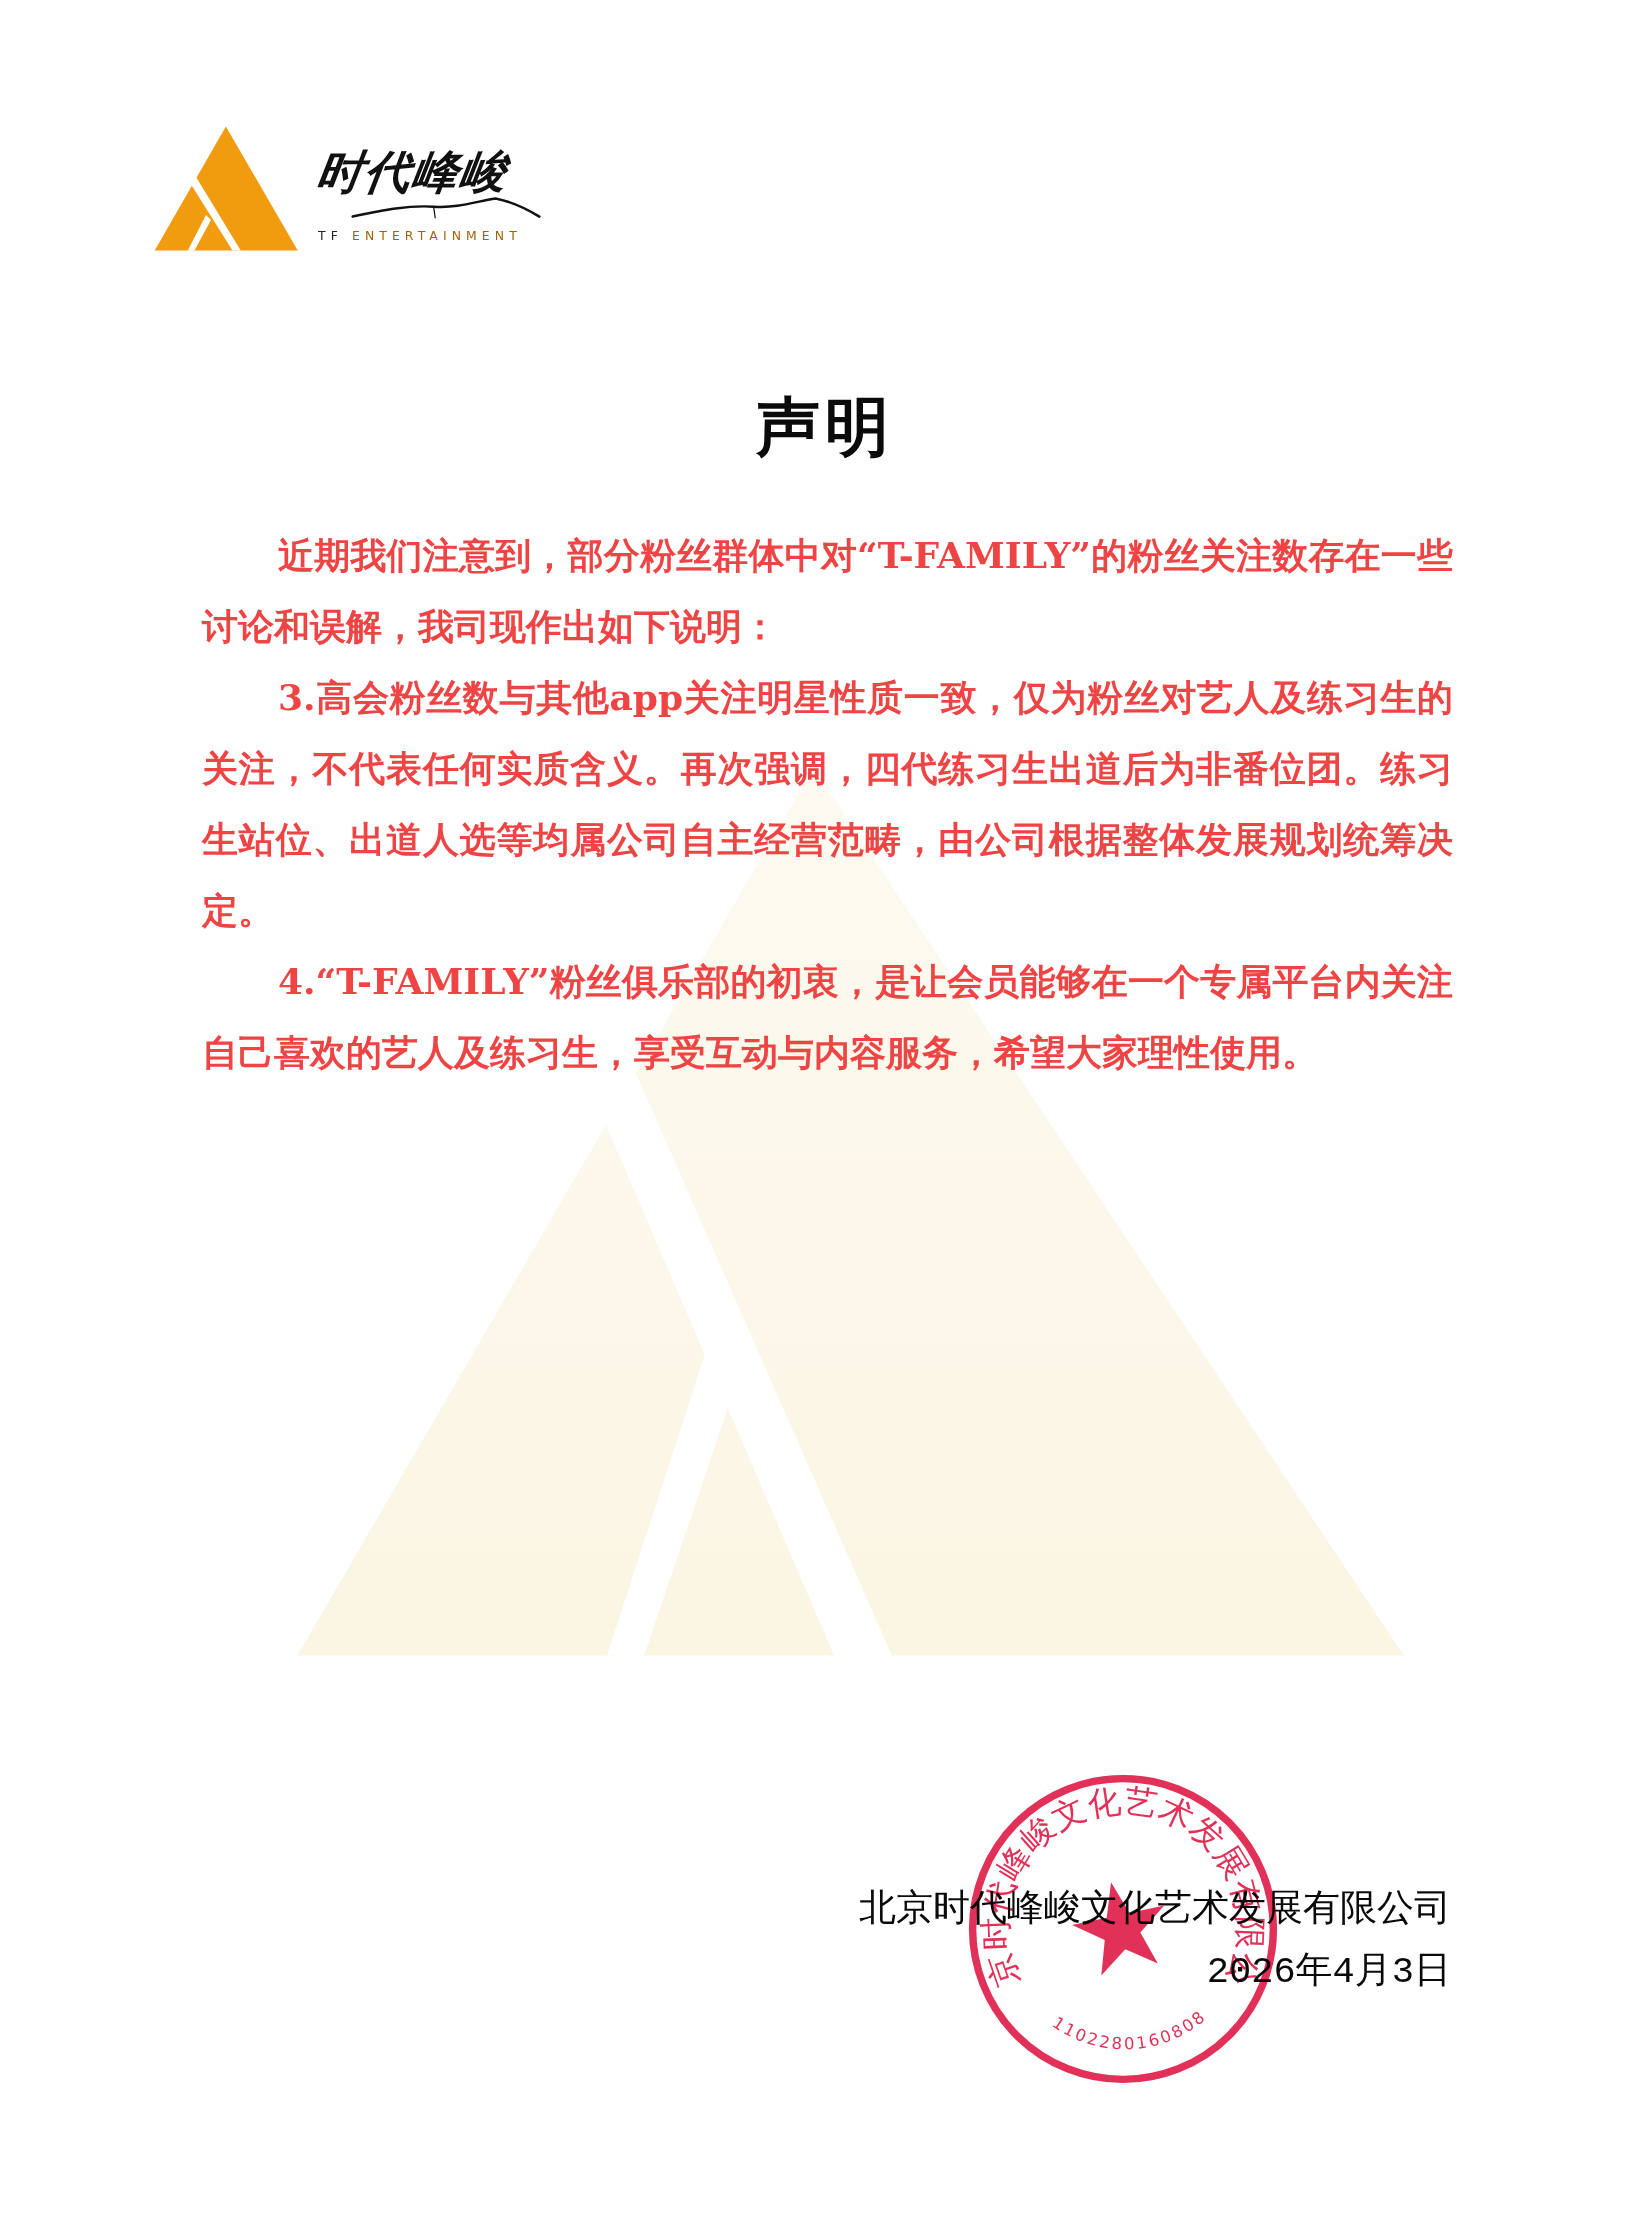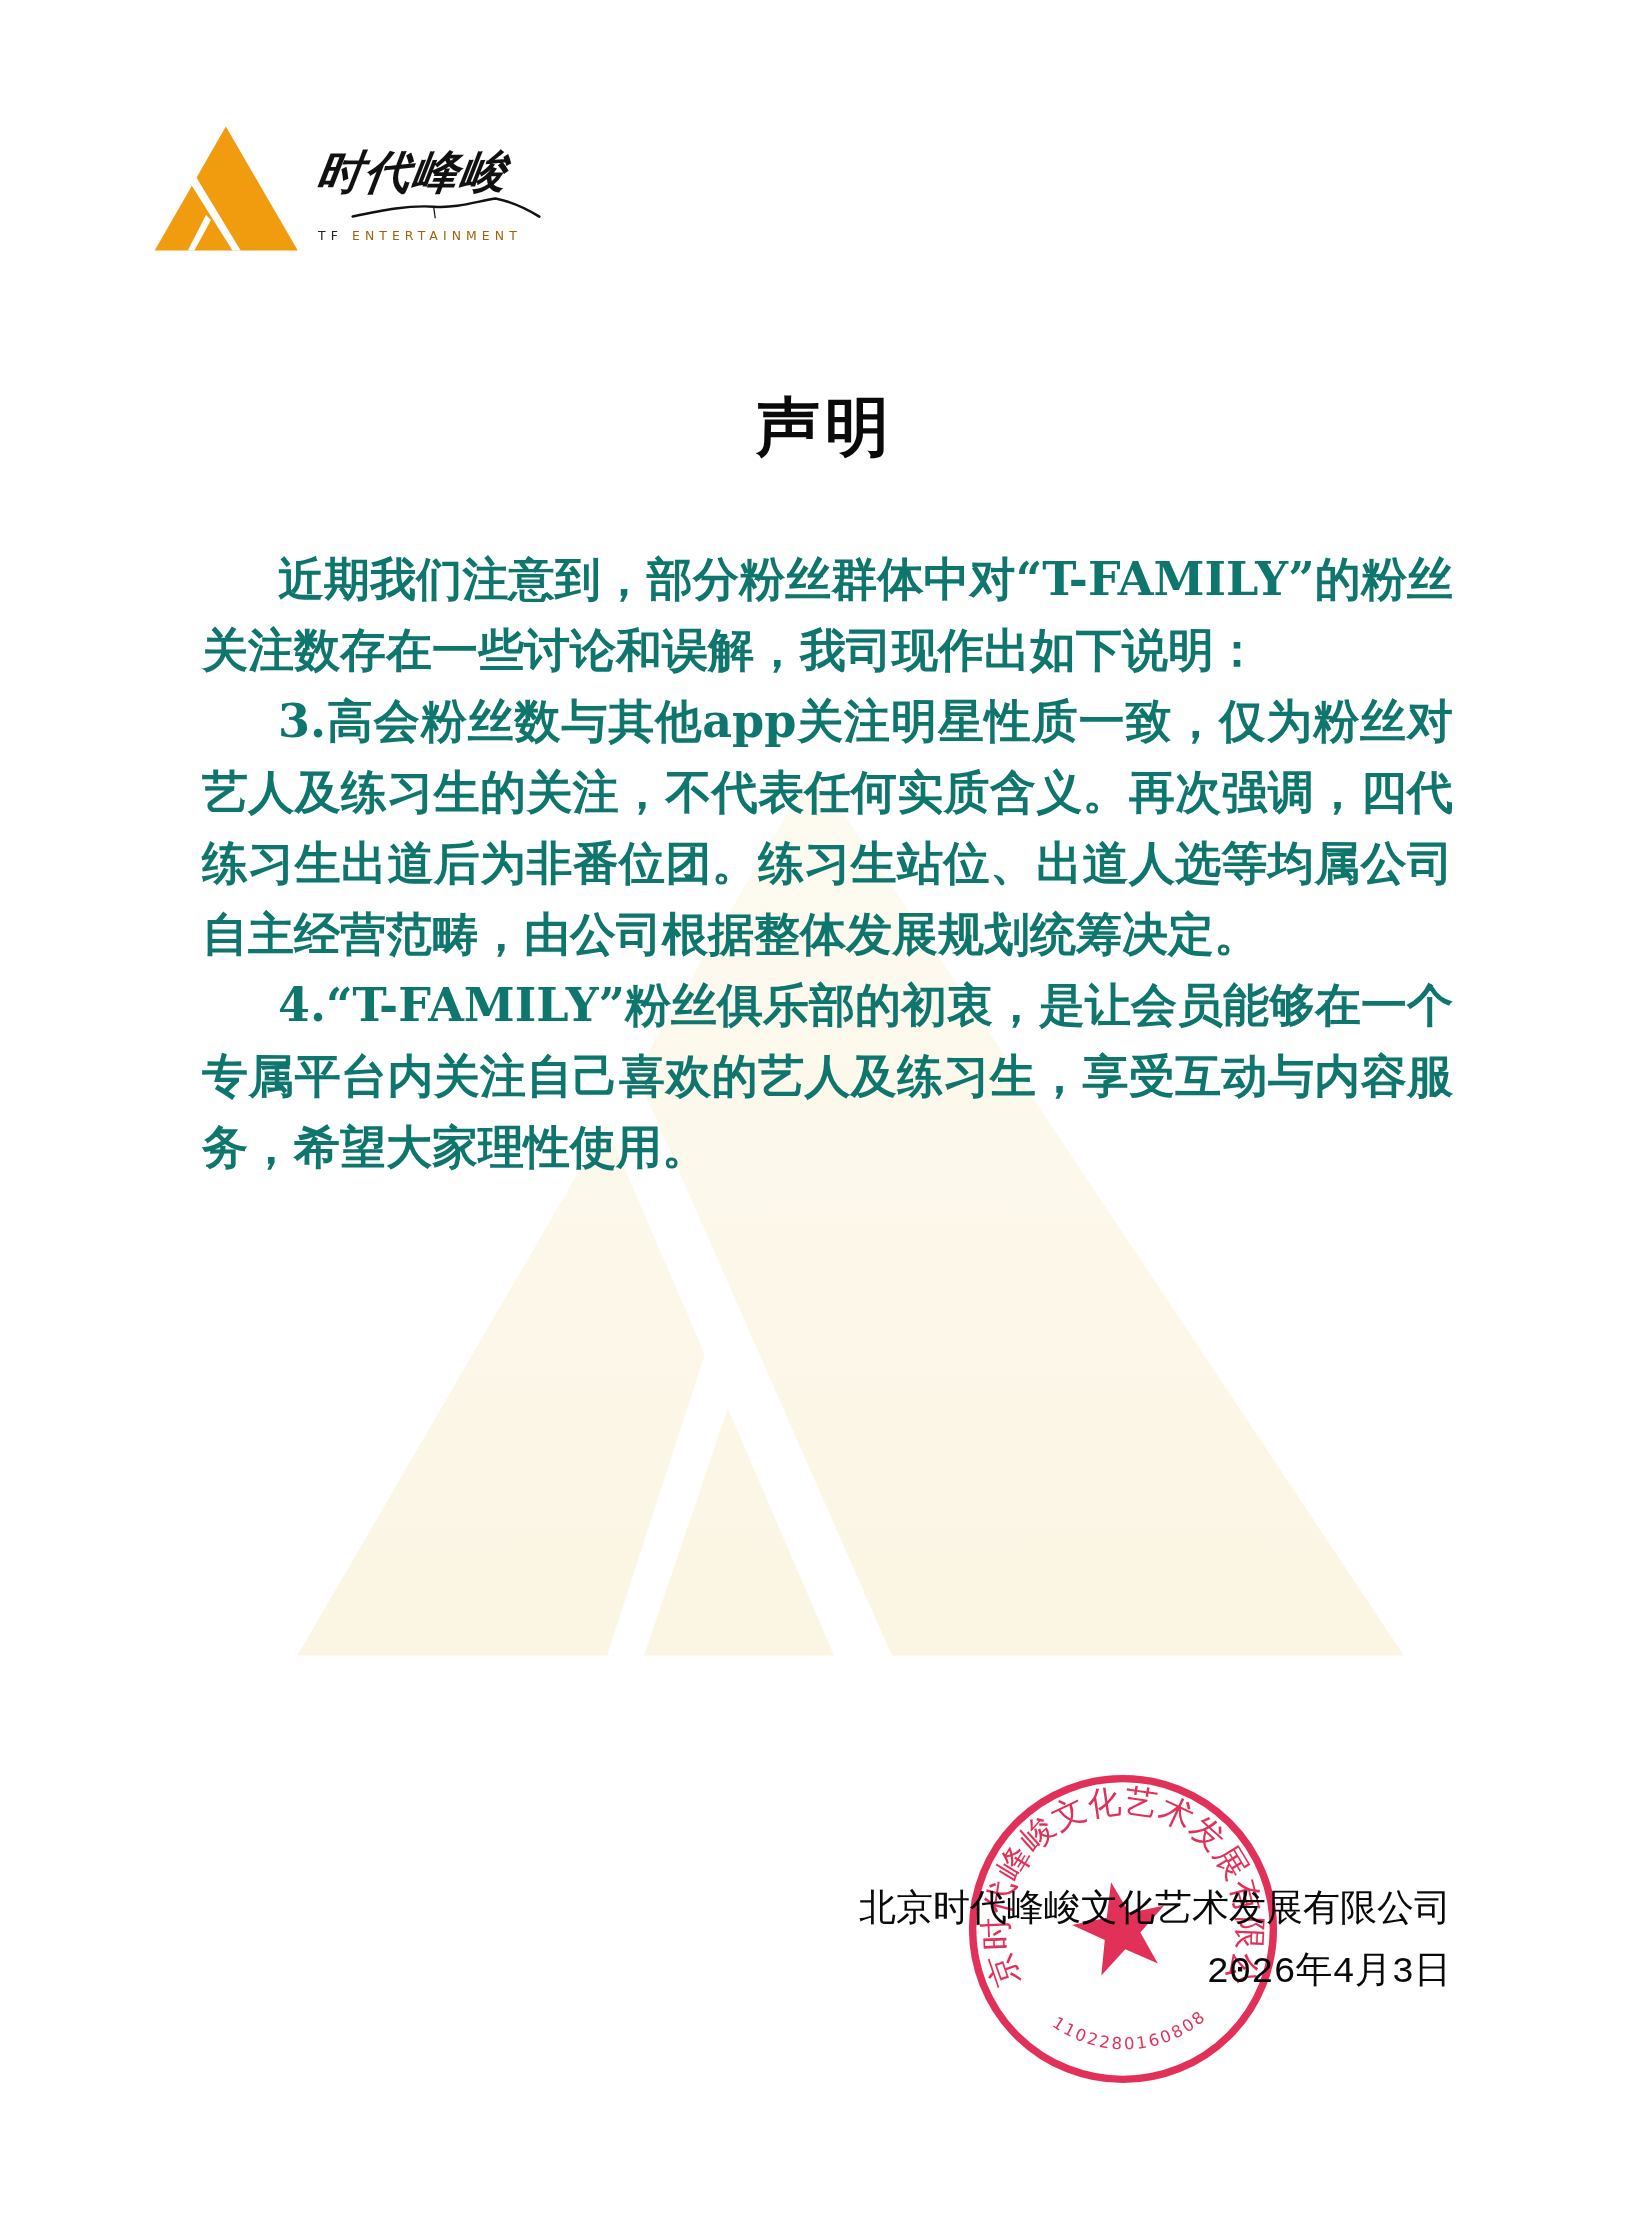--- a/index.html
+++ b/index.html
@@ -89,27 +89,27 @@
       font-size: 64px;
       letter-spacing: 5px;
       line-height: 1;
       color: #0a0a0a;
     }
 
     
     .body-text {
       position: absolute;
       left: 202px;
-      top: 544px;
+      top: 520px;
       width: 1251px;
       font-family: "DejaVu Serif", "Liberation Serif", serif;
       font-weight: bold;
-      font-size: 46px;
+      font-size: 36px;
       line-height: 71px;
-      color: #0f766e;
+      color: #ef4444;
       text-align: justify;
       text-justify: inter-character;
     }
     .body-text p {
       margin: 0 0 0 0;
       text-indent: 76px;
     }
     .body-text p + p { margin-top: 0; }
 
     

